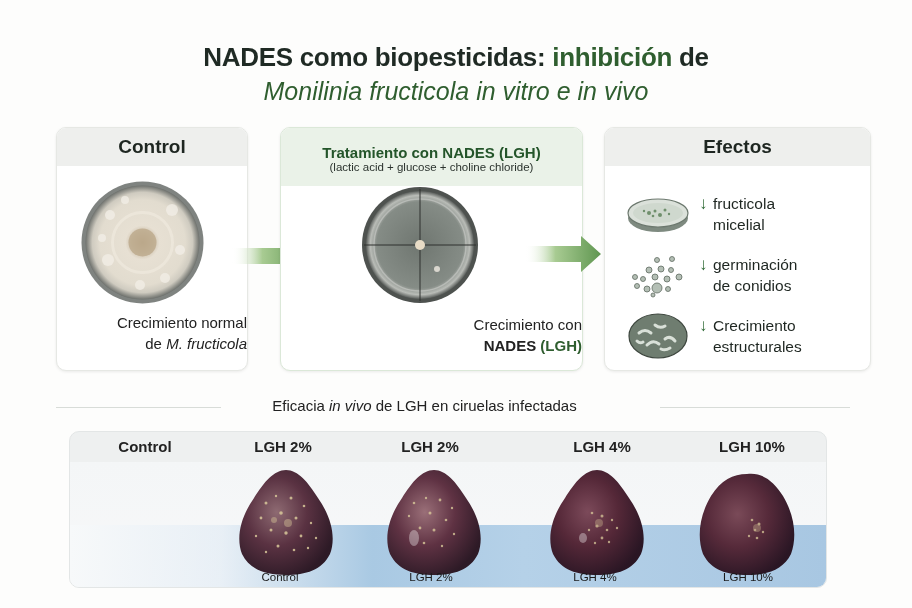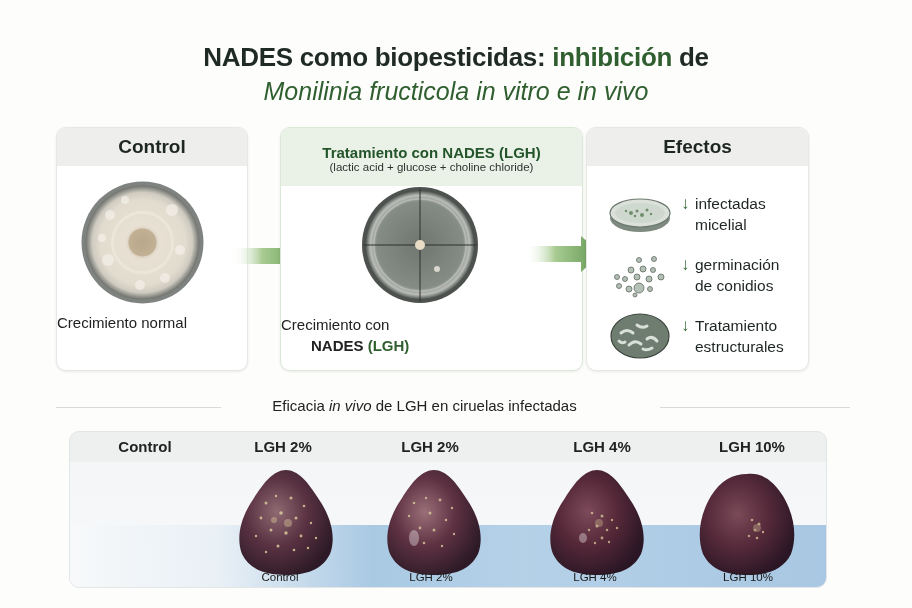--- a/index.html
+++ b/index.html
@@ -15,24 +15,24 @@
             border: 1.5px solid #e6e8e4; box-shadow: 0 1px 3px rgba(0,0,0,0.08); overflow: hidden; }
     .card .hd { background: #eeefed; height: 38px; display: flex; align-items: center; justify-content: center;
                 font-size: 19px; font-weight: bold; color: #1e2621; }
     .card.green { border-color: #dbe8d8; }
     .card.green .hd { background: #eaf2e8; height: 58px; flex-direction: column; }
     .card.green .hd .t { font-size: 15px; font-weight: bold; color: #24552a; margin-top: 2px; }
     .card.green .hd .s { font-size: 11.5px; font-weight: normal; color: #2b332e; }
 
     #c1 { left: 56px; width: 192px; }
     #c2 { left: 280px; width: 303px; }
-    #c3 { left: 586px; width: 223px; }
+    #c3 { left: 604px; width: 267px; }
 
     .dish { position: absolute; border-radius: 50%; }
-    .caption { position: absolute; left: 0; width: 100%; text-align: left; font-size: 15px; line-height: 21px; color: #222; }
+    .caption { position: absolute; left: 0; width: 100%; text-align: right; font-size: 15px; line-height: 21px; color: #222; }
     .caption b { font-weight: bold; margin-left: 30px; }
     .caption .g { color: #2f5e2f; font-weight: bold; }
 
     .arrow { position: absolute; height: 36px; }
 
     .eff { position: absolute; left: 22px; display: flex; align-items: center; }
     .eff .ico { width: 62px; height: 46px; position: relative; }
     .eff .txt { margin-left: 10px; font-size: 15.5px; line-height: 21px; color: #1e2621; position: relative; padding-left: 14px; }
     .eff .txt .dn { position: absolute; left: 0; top: 0; color: #2f6a35; font-weight: bold; font-size: 17px; }
 
@@ -81,20 +81,21 @@
         <circle cx="28" cy="80" r="6"></circle>
           <circle cx="60" cy="105" r="5"></circle>
           <circle cx="85" cy="98" r="5"></circle>
         <circle cx="45" cy="20" r="4"></circle>
           <circle cx="22" cy="58" r="4"></circle>
       </g>
     </svg>
   </div>
   <div class="caption" style="top:184px;">
     <div>Crecimiento normal</div>
+    <div><span>de </span><i>M. fructicola</i></div>
   </div>
 </div>
 
 <div class="arrow" style="left:232px; top:238px; width:76px;">
   <svg width="76" height="36" viewBox="0 0 76 36">
     <defs>
         <linearGradient id="ag1" x1="0" x2="1">
           <stop offset="0" stop-color="#ffffff" stop-opacity="0"></stop>
           <stop offset="0.4" stop-color="#a8cb92"></stop>
           <stop offset="1" stop-color="#5f9650"></stop>
@@ -162,21 +163,21 @@
             <circle cx="33" cy="24" r="2"></circle>
             <circle cx="38" cy="19" r="1.5"></circle>
             <circle cx="26" cy="25" r="1.3"></circle>
             <circle cx="42" cy="23" r="1.2"></circle>
             <circle cx="17" cy="20" r="1.2"></circle>
           </g>
       </svg>
     </div>
     <div class="txt">
       <span class="dn">↓</span>
-      <div>infectadas</div>
+      <div>fructicola</div>
       <div>micelial</div>
     </div>
   </div>
 
   <div class="eff" style="top:124px;">
     <div class="ico">
       <svg width="62" height="46" viewBox="0 0 62 46">
         <g fill="#b4bfb5" stroke="#5f6b61" stroke-width="0.8">
           <circle cx="30" cy="8" r="2.5"></circle>
             <circle cx="45" cy="7" r="2.5"></circle>
@@ -212,21 +213,21 @@
             <path d="M28 12 q5 4 10 1"></path>
             <path d="M20 32 q6 -6 12 -1"></path>
             <path d="M38 26 q5 -4 10 2"></path>
             <path d="M34 36 q4 2 9 -1"></path>
             <path d="M10 28 q3 3 6 1"></path>
         </g>
       </svg>
     </div>
     <div class="txt">
       <span class="dn">↓</span>
-      <div>Tratamiento</div>
+      <div>Crecimiento</div>
       <div>estructurales</div>
     </div>
   </div>
 </div>
 
 <div class="divider" style="left:56px; width:165px;"></div>
 <div class="divider" style="left:660px; width:190px;"></div>
 <div class="sec-title"><span>Eficacia </span><i>in vivo</i><span> de LGH en ciruelas infectadas</span></div>
 
 <div class="vivo">

